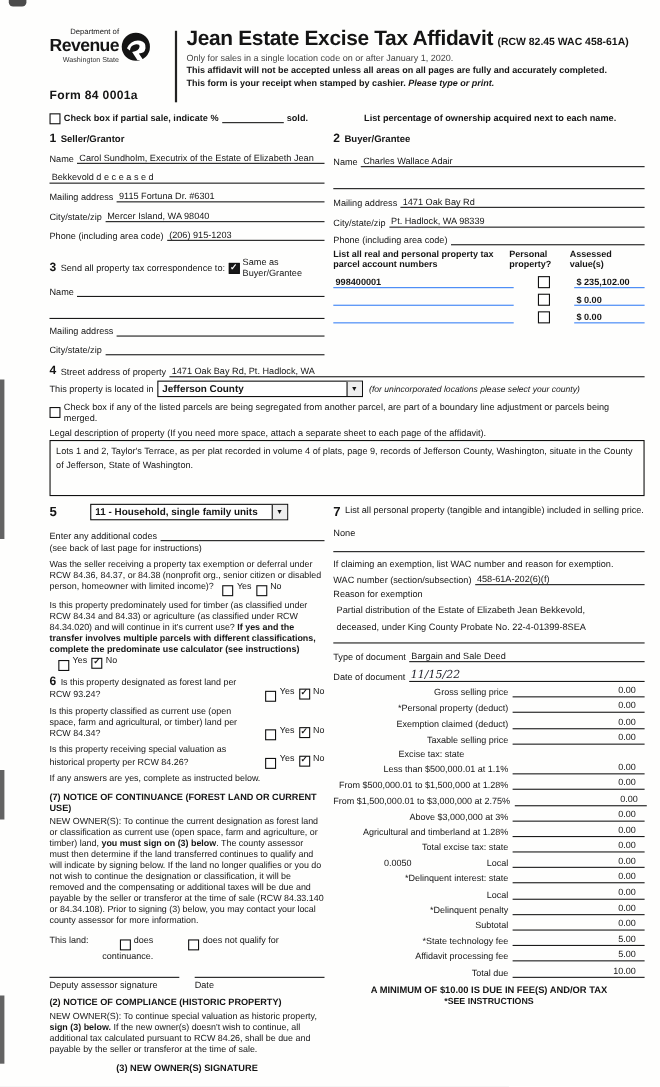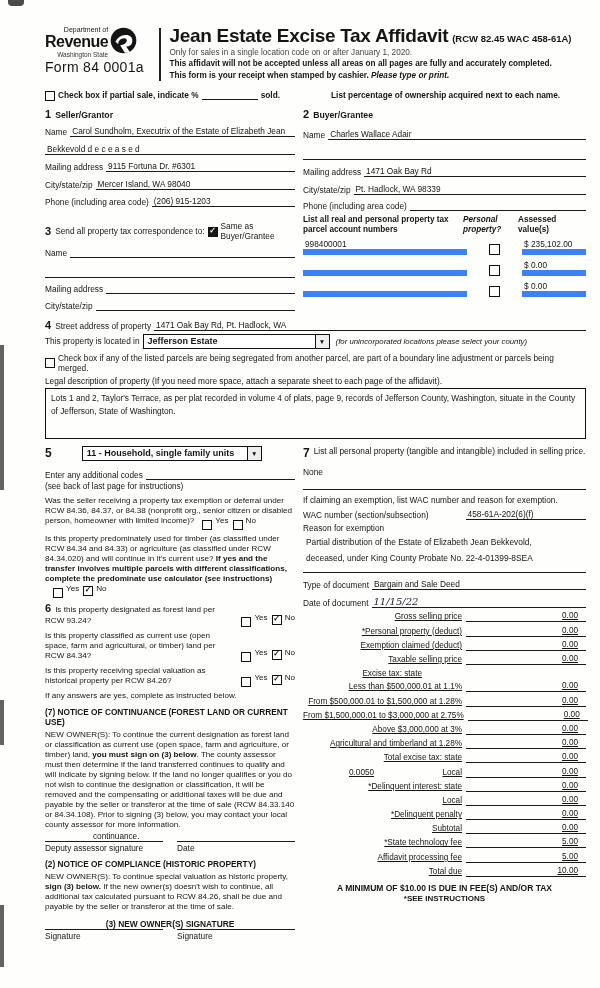--- a/index.html
+++ b/index.html
@@ -4,27 +4,27 @@
 <style>
   html,body{margin:0;padding:0;background:#e8e8e8;}
   .page{position:relative;width:600px;height:988px;background:#fefefd;font-family:"Liberation Sans",sans-serif;color:#151515;overflow:hidden;}
   .content{position:absolute;left:45px;top:26px;width:541px;}
   
   .smudge{position:absolute;left:8px;top:0;width:16px;height:6px;background:#2c2c2c;border-radius:0 0 4px 4px;opacity:.85;}
   .edgebar{position:absolute;left:0;width:4px;background:#3c3c3c;opacity:.8;}
   
   .hdr{display:flex;align-items:flex-start;}
   .hdr-left{width:110px;flex:none;}
-  .logo-row{display:flex;align-items:flex-start;}
+  .logo-row{display:flex;align-items:center;}
   .dept{text-align:right;line-height:1;}
   .dept1{font-size:7px;}
   .dept2{font-size:16px;font-weight:bold;letter-spacing:-.5px;margin-top:1px;}
   .dept3{font-size:6.5px;margin-top:2px;color:#333;}
   .logo-svg{margin-left:2px;margin-top:1px;}
-  .formno{font-size:14px;font-weight:normal;margin-top:0;letter-spacing:.3px;}
+  .formno{font-size:11px;font-weight:bold;margin-top:22px;letter-spacing:.3px;}
   .hdr-div{width:1.5px;background:#222;align-self:stretch;margin:2px 9px 0 4px;}
   .title-line{line-height:1;}
   .title{font-size:19px;font-weight:bold;letter-spacing:-.3px;}
   .title-ref{font-size:9.5px;font-weight:bold;margin-left:4px;}
   .sub{font-size:8.2px;margin-top:2.5px;line-height:1.15;}
   .sub.light{color:#444;}
   .sub.b{font-weight:bold;}
   
   .b{font-weight:bold;}
   .i{font-style:italic;}
@@ -48,37 +48,37 @@
   .hrule{border-top:1px solid #1a1a1a;margin-top:7px;}
   .note{font-size:7.8px;}
   
   .dd{display:inline-flex;align-items:stretch;border:1.6px solid #111;background:#fff;height:13px;}
   .dd .dd-txt{font-size:9px;font-weight:bold;padding:1px 4px 0 4px;white-space:nowrap;}
   .dd .dd-btn{width:13px;border-left:1.4px solid #111;background:#eee;display:flex;align-items:center;justify-content:center;font-size:6.5px;color:#111;flex:none;}
   
   .ptab-h{display:flex;font-size:8.2px;font-weight:bold;text-align:left;line-height:1.15;margin-top:4px;}
   .ptab-r{display:flex;align-items:flex-end;font-size:8.3px;margin-top:5px;}
   .pc1{width:160px;flex:none;}
-  .pc2{width:55px;flex:none;display:flex;justify-content:center;font-style:italic;}
+  .pc2{width:55px;flex:none;display:flex;justify-content:center;}
   .pc3{flex:1;}
-  .pc1.fl2,.pc3.fl2{border-bottom:6px solid #3b82f6;min-height:10px;padding:0 2px;}
+  .pc1.fl2,.pc3.fl2{border-bottom:1px solid #3b82f6;min-height:10px;padding:0 2px;font-weight:bold;}
   .pc2 .cb{width:9px;height:9px;margin:0;}
   
   .legalbox{border:1.3px solid #111;min-height:43px;margin-top:2px;padding:3px 5px;font-size:8.3px;line-height:1.55;}
   
-  .taxrow{display:flex;align-items:center;margin-top:3.2px;font-size:8.2px;text-decoration:underline;}
+  .taxrow{display:flex;align-items:flex-end;margin-top:3.2px;font-size:8.2px;}
   .taxrow .tlabel{flex:1;text-align:right;white-space:nowrap;}
   .taxrow .tline{width:112px;flex:none;border-bottom:1px solid #1a1a1a;text-align:right;padding-right:8px;margin-left:4px;min-height:10px;}
   .taxrow .tline.noline{border-bottom:none;}
   .taxrow .rate{flex:none;margin-right:auto;padding-left:46px;}
   .minimum{font-size:8.5px;font-weight:bold;text-align:center;margin-top:6px;line-height:1.3;}
   
   .npara{font-size:8.1px;line-height:1.24;margin-top:3px;}
   .ntitle{font-size:8.3px;font-weight:bold;margin-top:6px;}
-  .sigpair{display:flex;}
+  .sigpair{display:flex;margin-top:14px;}
   .sigpair .sp{flex:1;border-top:1px solid #1a1a1a;font-size:8.3px;padding-top:1px;}
   .sigpair .sp:first-child{margin-right:14px;}
   .center{text-align:center;}
   
   .script{font-family:"DejaVu Serif",serif;font-style:italic;color:#23232e;}
 </style>
 </head>
 <body>
 
 <div class="page">
@@ -236,21 +236,21 @@
 
     <div>
       <div class="frow" style="margin-top:8px;">
         <span class="secnum">4</span>
         <span class="lb">Street address of property</span>
         <span class="fl">1471 Oak Bay Rd, Pt. Hadlock, WA</span>
       </div>
       <div class="frow" style="align-items:center;margin-top:3px;">
         <span class="lb">This property is located in</span>
         <span class="dd" style="width:185px;">
-          <span class="dd-txt" style="flex:1;">Jefferson Estate</span>
+          <span class="dd-txt" style="flex:1;">Jefferson County</span>
           <span class="dd-btn">▼</span>
         </span>
         <span class="i note" style="margin-left:6px;">(for unincorporated locations please select your county)</span>
       </div>
       <div class="frow" style="align-items:center;margin-top:4px;">
         <span class="cb">
             <span class="tick"></span>
           </span>
         <span>Check box if any of the listed parcels are being segregated from another parcel, are part of a boundary line adjustment or parcels being merged.</span>
       </div>
@@ -310,20 +310,29 @@
                 <span class="tick"></span>
               </span><span>Yes</span><span class="cb">
                 <span class="tick">✓</span>
               </span><span>No</span></span>
           </div>
 
         <div class="qtext">If any answers are yes, complete as instructed below.</div>
         <div class="ntitle">(7) NOTICE OF CONTINUANCE (FOREST LAND OR CURRENT USE)</div>
         <div class="npara"><span>NEW OWNER(S): To continue the current designation as forest land or classification as current use (open space, farm and agriculture, or timber) land, </span><span class="b">you must sign on (3) below</span><span>. The county assessor must then determine if the land transferred continues to qualify and will indicate by signing below. If the land no longer qualifies or you do not wish to continue the designation or classification, it will be removed and the compensating or additional taxes will be due and payable by the seller or transferor at the time of sale (RCW 84.33.140 or 84.34.108). Prior to signing (3) below, you may contact your local county assessor for more information.</span></div>
 
+        <div style="display:flex;font-size:8.2px;margin-top:8px;">
+          <span>This land:</span>
+          <span style="margin-left:28px;"><span class="cb">
+                <span class="tick"></span>
+              </span><span>does</span></span>
+          <span style="margin-left:32px;"><span class="cb">
+                <span class="tick"></span>
+              </span><span>does not qualify for</span></span>
+        </div>
         <div style="font-size:8.2px;margin-top:2px;padding-left:48px;">continuance.</div>
 
         <div class="sigpair">
           <span class="sp">Deputy assessor signature</span>
           <span class="sp">Date</span>
         </div>
 
         <div class="ntitle">(2) NOTICE OF COMPLIANCE (HISTORIC PROPERTY)</div>
         <div class="npara"><span>NEW OWNER(S): To continue special valuation as historic property, </span><span class="b">sign (3) below.</span><span> If the new owner(s) doesn't wish to continue, all additional tax calculated pursuant to RCW 84.26, shall be due and payable by the seller or transferor at the time of sale.</span></div>
 
@@ -337,21 +346,21 @@
 
       <div class="colR">
         <div style="display:flex;font-size:8.3px;line-height:1.25;">
           <span class="secnum" style="font-size:12px;">7</span>
           <span>List all personal property (tangible and intangible) included in selling price.</span>
         </div>
         <div style="font-size:8.4px;margin-top:6px;">None</div>
         <div class="hrule" style="margin-top:12px;"></div>
 
         <div style="font-size:8.3px;margin-top:5px;">If claiming an exemption, list WAC number and reason for exemption.</div>
-        <div class="frow" style="margin-top:4px;gap:34px;">
+        <div class="frow" style="margin-top:4px;">
             <span class="lb">WAC number (section/subsection)</span>
             <span class="fl">458-61A-202(6)(f)</span>
           </div>
         <div style="font-size:8.3px;margin-top:3px;">Reason for exemption</div>
         <div style="font-size:8.4px;margin-top:4px;padding-left:3px;">Partial distribution of the Estate of Elizabeth Jean Bekkevold,</div>
         <div style="font-size:8.4px;margin-top:6px;padding-left:3px;">deceased, under King County Probate No. 22-4-01399-8SEA</div>
         <div class="hrule" style="margin-top:9px;"></div>
 
         <div class="frow" style="margin-top:6px;">
             <span class="lb">Type of document</span>

